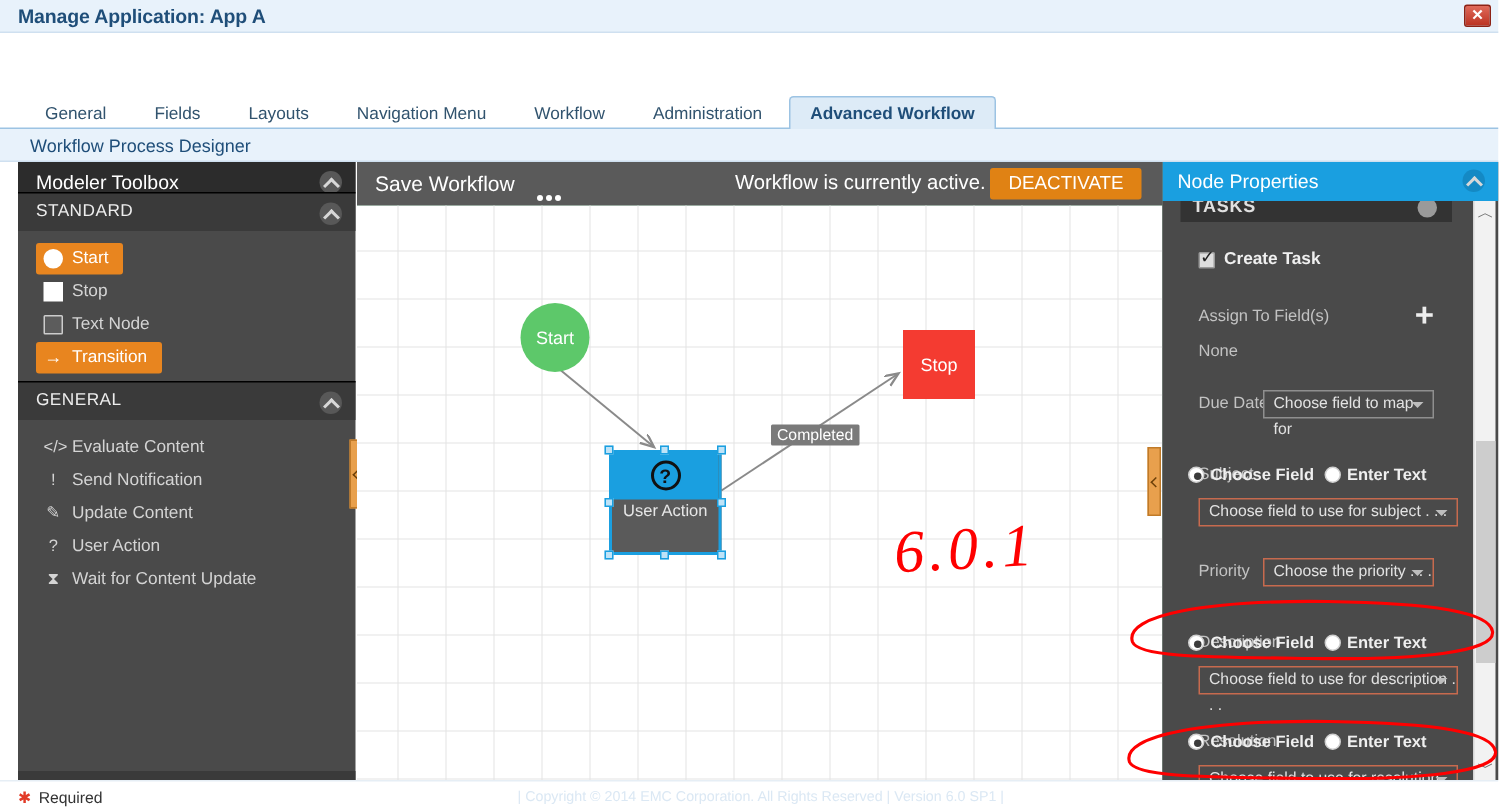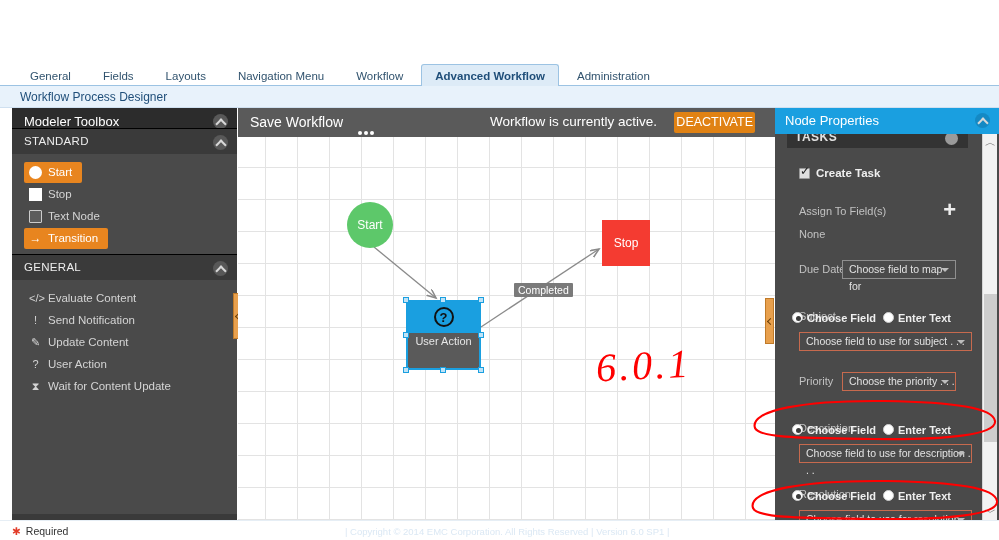--- a/index.html
+++ b/index.html
@@ -175,21 +175,21 @@
   }
   .dots { position: absolute; left: 120px; top: 13px; cursor: pointer; }
   .dots i {
     display: inline-block; width: 4px; height: 4px; border-radius: 50%;
     background: #fff; margin-right: 2px;
   }
   .active-msg {
     position: absolute; left: 252px; top: 6px; font-size: 13.5px; color: #fff;
   }
   .deactivate {
-    position: absolute; right: 20px; top: 4px; padding: 3px 2px 4px;
+    position: absolute; right: 14px; top: 4px; padding: 3px 12px 4px;
     background: #e08214; color: #fff; font-size: 12.5px; cursor: pointer;
     border-radius: 2px;
   }
   .canvas {
     position: absolute; left: 0; top: 29px; width: 537px; height: 383px;
     background-color: #fff;
     background-image:
       linear-gradient(to right, #e3e3e3 1px, transparent 1px),
       linear-gradient(to bottom, #e3e3e3 1px, transparent 1px);
     background-size: 32px 32px;
@@ -350,30 +350,34 @@
   }
   .footer-strip {
     position:absolute; left:12px; top:514px; width:225px; height:6px; background:#3a3a3a;
   }
 </style>
 </head>
 <body>
 
 <div id="app">
 
+  <div class="titlebar">
+    <div class="title">Manage Application: App A</div>
+    <div class="close-btn">✕</div>
+  </div>
 
 
   <div class="tabstrip">
     <div class="tab first">General</div>
     <div class="tab">Fields</div>
     <div class="tab">Layouts</div>
     <div class="tab">Navigation Menu</div>
     <div class="tab">Workflow</div>
+    <div class="tab">Administration</div>
     <div class="tab active">Advanced Workflow</div>
-    <div class="tab">Administration</div>
   </div>
 
   <div class="sectionbar">
     <span>Workflow Process Designer</span>
   </div>
 
   <div class="workspace">
 
     <div class="toolbox">
       <div class="tb-header">

